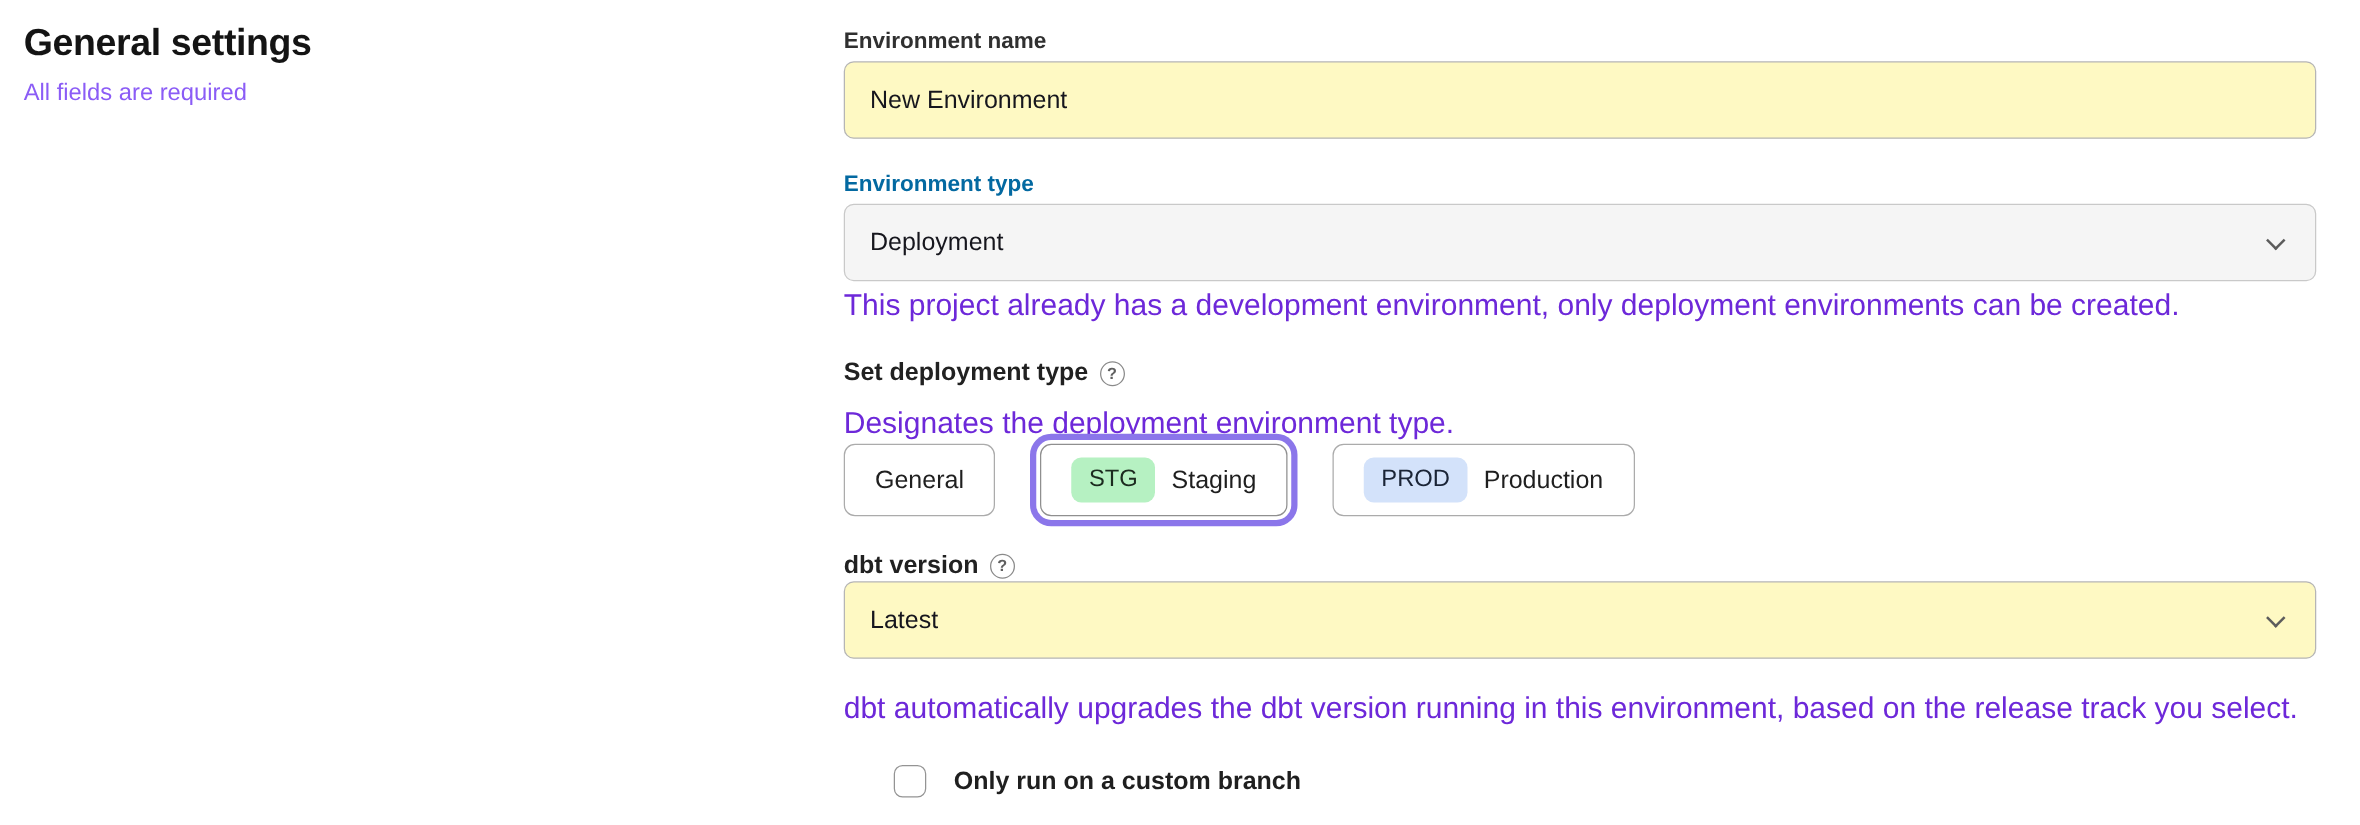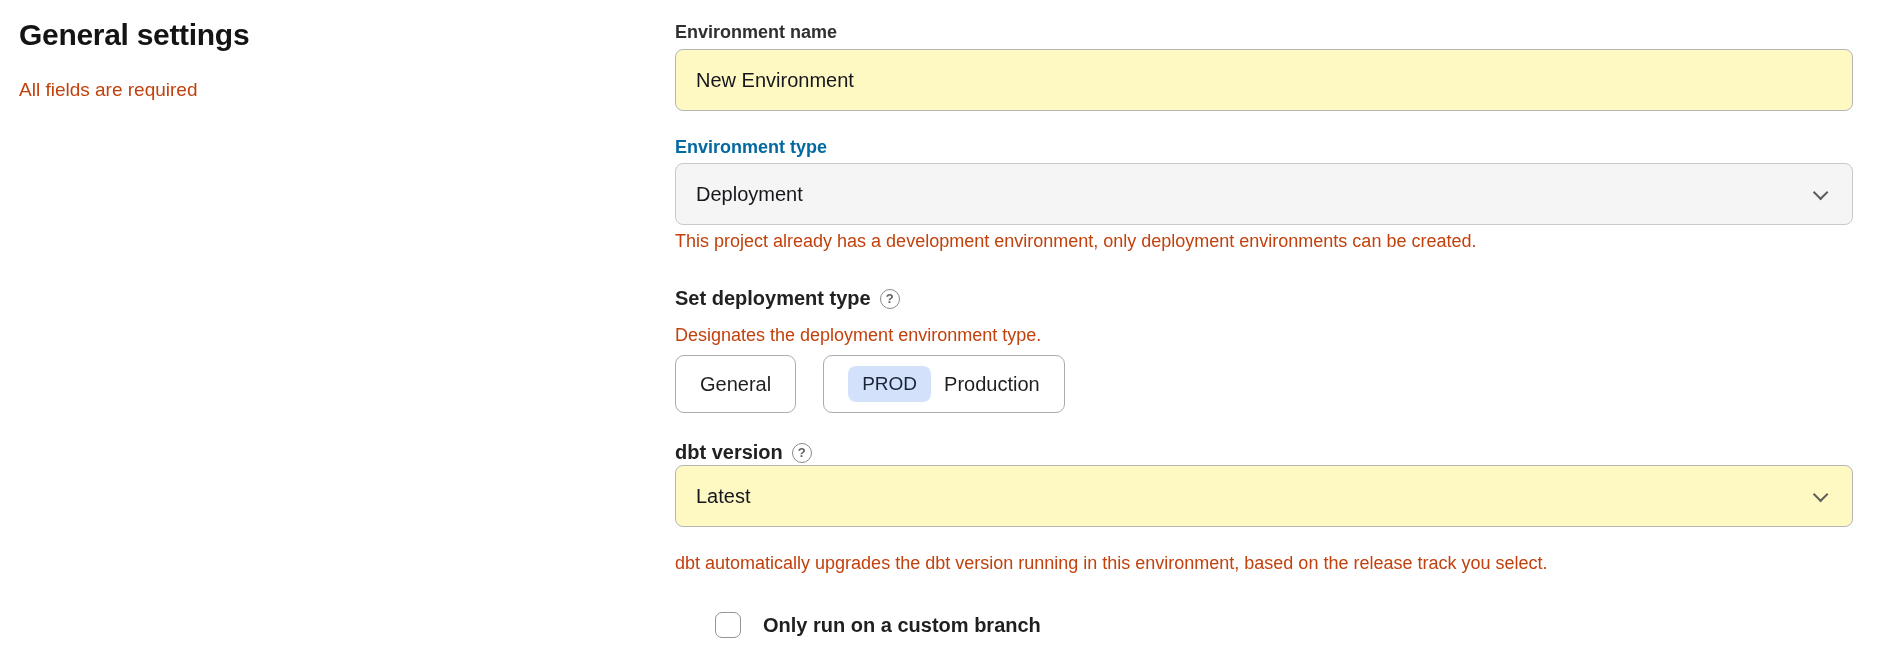--- a/index.html
+++ b/index.html
@@ -8,30 +8,30 @@
     width: 1888px; height: 660px;
     position: relative;
     overflow: hidden;
     font-family: "Liberation Sans", sans-serif;
     color: #1f1f1f;
   }
 
   
   .intro { position: absolute; left: 19px; top: 18px; }
   .intro h1 { font-size: 30px; font-weight: 700; color: #141414; letter-spacing: -0.3px; }
-  .intro p { margin-top: 27px; font-size: 19px; color: #c2410c; }
+  .intro p { margin-top: 12px; font-size: 19px; color: #8b5cf6; }
 
   
   .form-col { position: absolute; left: 675px; top: 0; width: 1178px; height: 488px; }
   .row { position: absolute; left: 0; width: 100%; }
 
   .field-label { font-size: 18px; font-weight: 600; color: #303030; }
   .field-label.disabled { color: #0369a1; }
   .section-label { font-size: 20px; font-weight: 600; color: #212121; display: flex; align-items: center; }
-  .helper { font-size: 18px; color: #c2410c; }
+  .helper { font-size: 24px; color: #6d28d9; }
 
   .text-input, .select {
     width: 100%; height: 62px;
     border: 1px solid #b5b5b5;
     border-radius: 8px;
     background: #fef9c3;
     display: flex; align-items: center;
     padding: 0 20px;
     font-size: 20px; color: #16161d;
   }
@@ -125,20 +125,24 @@
   <div class="row section-label" style="top:287px;">
     <span>Set deployment type</span>
     <span class="help-icon">?</span>
   </div>
   <div class="row helper" style="top:325px;">Designates the deployment environment type.</div>
 
   <div class="row btn-row" style="top:355px;">
     <button class="type-btn">
       <span>General</span>
     </button>
+    <button class="type-btn selected">
+      <span class="badge stg">STG</span>
+      <span>Staging</span>
+    </button>
     <button class="type-btn">
       <span class="badge prod">PROD</span>
       <span>Production</span>
     </button>
   </div>
 
   <div class="row section-label" style="top:441px;">
     <span>dbt version</span>
     <span class="help-icon">?</span>
   </div>

